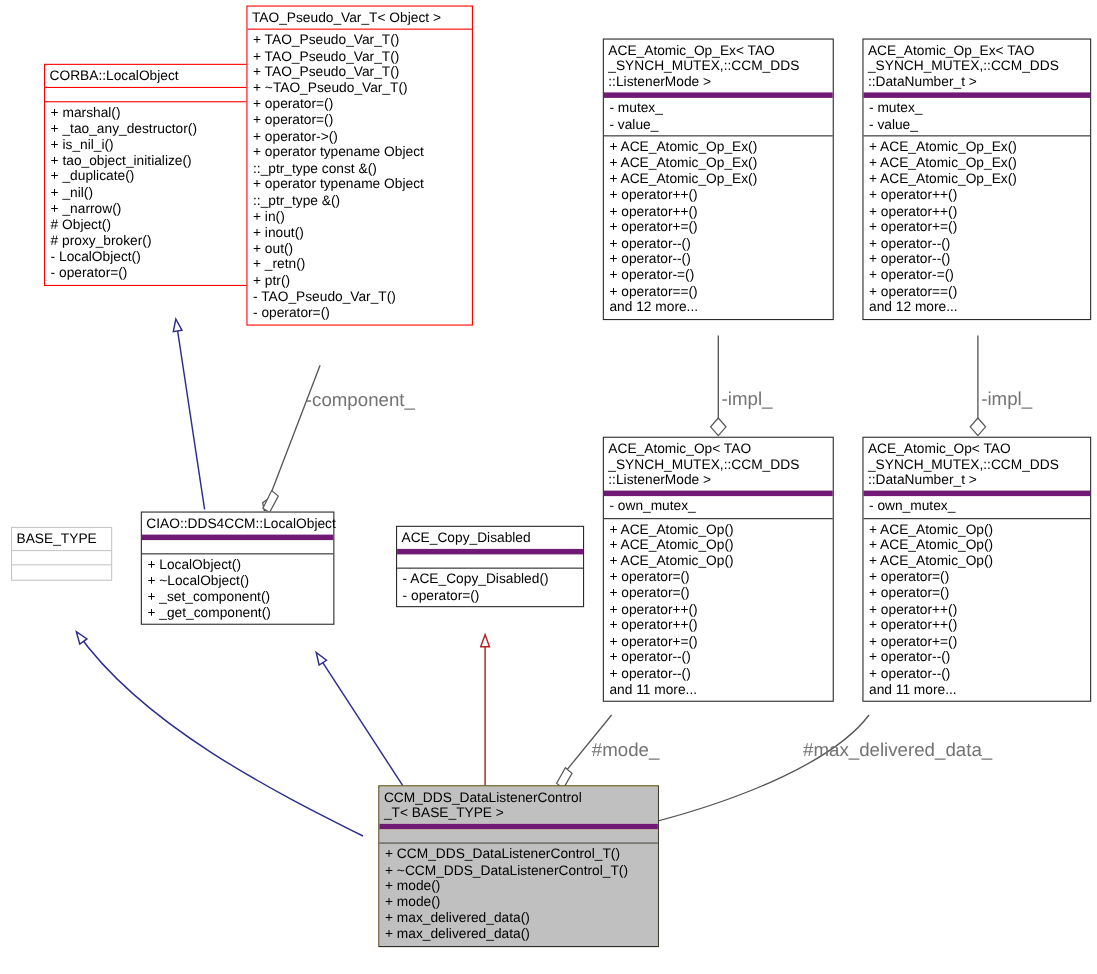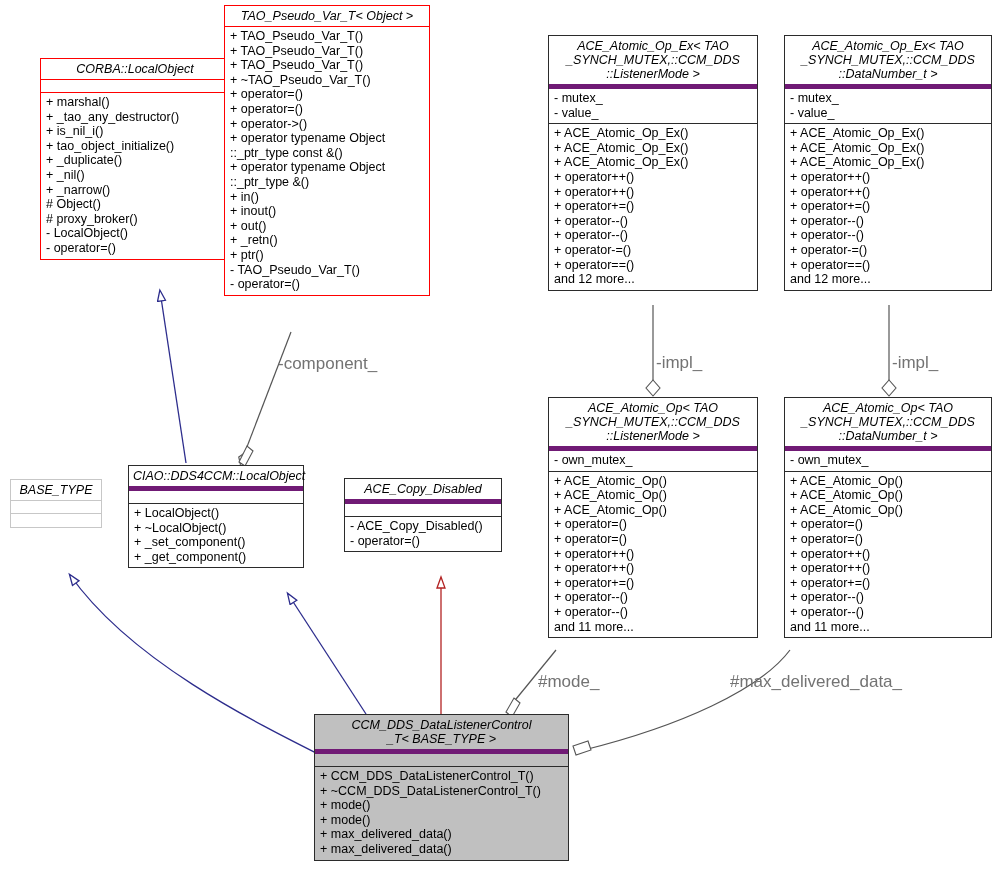--- a/index.html
+++ b/index.html
@@ -2,41 +2,41 @@
 <html><head>
 <meta charset="utf-8">
 <style>
   html,body{margin:0;padding:0;background:#ffffff;}
   body{font-family:"Liberation Sans","DejaVu Sans",sans-serif;}
   #canvas{position:relative;width:997px;height:885px;overflow:hidden;background:#fff;}
   svg.edges{position:absolute;left:0;top:0;width:997px;height:885px;pointer-events:none;}
 
   .uml{position:absolute;box-sizing:border-box;background:#fff;}
   .uml .sec{box-sizing:border-box;}
-  .uml .title{text-align:center;padding:3px 4px 3px 4px;font-size:12.5px;line-height:14px;color:#000;white-space:pre-line;font-style:italic;}
+  .uml .title{text-align:left;padding:3px 4px 3px 4px;font-size:12.5px;line-height:14px;color:#000;white-space:pre-line;}
   .uml .attrs,.uml .ops{padding:2px 5px 3px 5px;font-size:12.5px;line-height:14.6px;color:#000;}
   .uml .row{white-space:pre;}
 
   
   .red{border:1px solid #ff0000;}
   .red .title{border-bottom:1px solid #ff0000;}
   .red .attrs{border-bottom:1px solid #ff0000;}
 
   
   .black{border:1px solid #2b2b2b;}
   .black .title{border-bottom:5px solid #701a75;}
   .black .attrs{border-bottom:1px solid #2b2b2b;}
 
   
   .grey{border:1px solid #c7c7c7;}
   .grey .title{border-bottom:1px solid #c7c7c7;}
   .grey .attrs{border-bottom:1px solid #c7c7c7;}
 
   
-  .filled{background:#fde047;}
+  .filled{background:#fde047;margin-left:30px;}
   .filled .title,.filled .attrs,.filled .ops{background:#c0c0c0;}
 
   .edge-label{position:absolute;font-size:17px;line-height:14px;color:#737373;white-space:nowrap;}
 
   .empty{min-height:13px;}
 </style>
 </head>
 <body>
 
 <div id="canvas">
@@ -238,21 +238,21 @@
     <div class="sec title">CIAO::DDS4CCM::LocalObject</div>
     <div class="sec attrs empty"></div>
     <div class="sec ops">
         <div class="row">+ LocalObject()</div>
         <div class="row">+ ~LocalObject()</div>
         <div class="row">+ _set_component()</div>
         <div class="row">+ _get_component()</div>
       </div>
   </div>
 
-  <div class="uml black" style="left:344px;top:478px;width:158px;">
+  <div class="uml black" style="left:360px;top:478px;width:171px;">
     <div class="sec title">ACE_Copy_Disabled</div>
     <div class="sec attrs empty"></div>
     <div class="sec ops">
         <div class="row">- ACE_Copy_Disabled()</div>
         <div class="row">- operator=()</div>
       </div>
   </div>
 
   <div class="uml black filled" style="left:314px;top:714px;width:255px;">
     <div class="sec title">CCM_DDS_DataListenerControl

